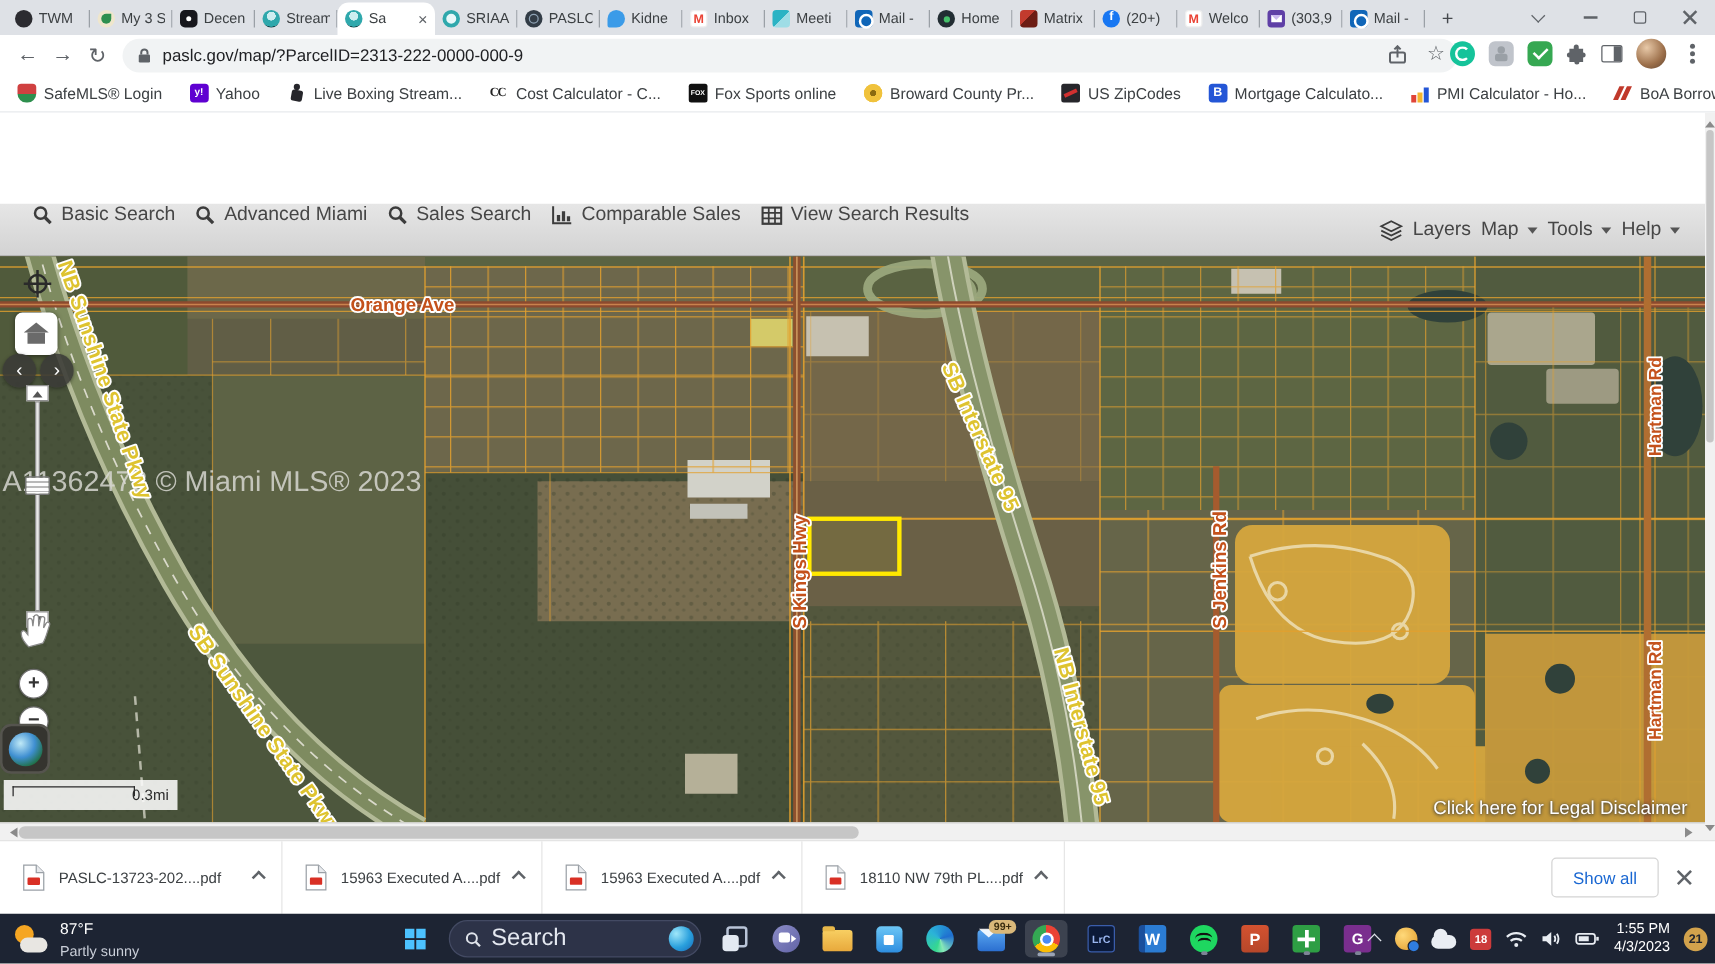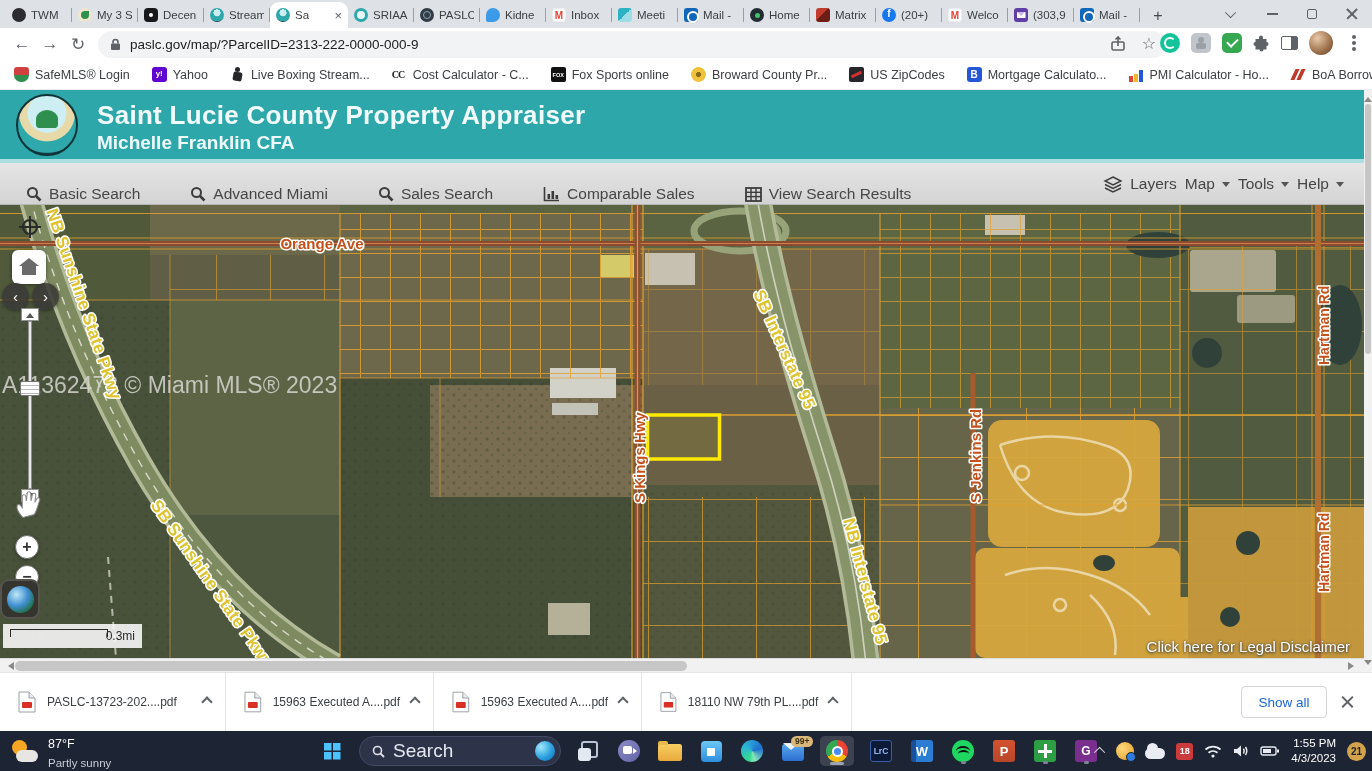--- a/index.html
+++ b/index.html
@@ -79,21 +79,21 @@
   .sitehead{position:absolute;left:0;top:90px;width:1372px;height:73px;background:#2ea7ab}
   .sitehead::after{content:"";position:absolute;left:0;bottom:0;width:100%;height:4px;background:#abdfe0}
   .slclogo{position:absolute;left:16px;top:4px;width:62px;height:62px;border-radius:50%;background:radial-gradient(circle at 50% 30%,#cdeef2 0 38%,#e8d9a8 40% 55%,#2fa8ac 57% 78%,#123f46 80%);border:2px solid #0e3338}
   .slclogo::before{content:"";position:absolute;left:18px;top:14px;width:22px;height:18px;background:#2e8f4e;border-radius:50% 50% 20% 20%}
   .slclogo::after{content:"";position:absolute;left:-8px;top:24px;width:74px;height:14px;background:#123f46;transform:rotate(-4deg);z-index:-1;border-radius:3px}
   .st1{position:absolute;left:97px;top:10px;font-size:26px;font-weight:bold;color:#f2fbfb;letter-spacing:.3px}
   .st2{position:absolute;left:97px;top:42px;font-size:19px;font-weight:bold;color:#eef9f9}
 
   
   .sitenav{position:absolute;left:0;top:163px;width:1372px;height:42px;background:linear-gradient(#e6e6e6,#d3d3d3);border-bottom:1px solid #b5b5b5}
-  .snl{position:absolute;left:26px;top:0;height:40px;display:flex;align-items:flex-end;gap:50px}
+  .snl{position:absolute;left:26px;top:0;height:40px;display:flex;align-items:flex-start;gap:16px}
   .snr{position:absolute;right:28px;top:0;height:42px;display:flex;align-items:center;gap:8px}
   .snitem{display:flex;align-items:center;gap:7px;cursor:pointer;font-size:15.5px;color:#464646}
   .caret{width:0;height:0;border:4px solid transparent;border-top:5px solid #555;margin-top:4px}
 
   
   .mapwrap{position:absolute;left:0;top:205px;width:1364px;height:453px;overflow:hidden;background:#615e46}
   .mapsvg{position:absolute;left:0;top:0;width:1364px;height:453px;display:block}
   .mc{position:absolute;cursor:pointer}
   .home-btn{left:12px;top:45px;width:34px;height:34px;background:#fff;border-radius:6px;box-shadow:0 1px 4px rgba(0,0,0,.45);display:flex;align-items:center;justify-content:center}
   .house{width:14px;height:9px;background:#6a6a6a;position:relative;margin-top:6px}
@@ -352,25 +352,20 @@
         <span class="bi bi-pmi"></span>
         <span class="lbl">PMI Calculator - Ho...</span>
       </div>
     <div class="bk">
         <span class="bi bi-boa"></span>
         <span class="lbl">BoA Borrower Portal</span>
       </div>
 
   </div>
 
-  <div class="sitehead">
-    <div class="slclogo"></div>
-    <div class="st1">Saint Lucie County Property Appraiser</div>
-    <div class="st2">Michelle Franklin CFA</div>
-  </div>
 
   <div class="sitenav">
     <div class="snl">
       <div class="snitem">
           <svg width="16" height="16">
             <circle cx="6.5" cy="6.5" r="4.5" fill="none" stroke="#3c3c3c" stroke-width="2"></circle>
             <line x1="10" y1="10" x2="14.5" y2="14.5" stroke="#3c3c3c" stroke-width="2.6"></line>
           </svg>
           <span>Basic Search</span>
         </div>

